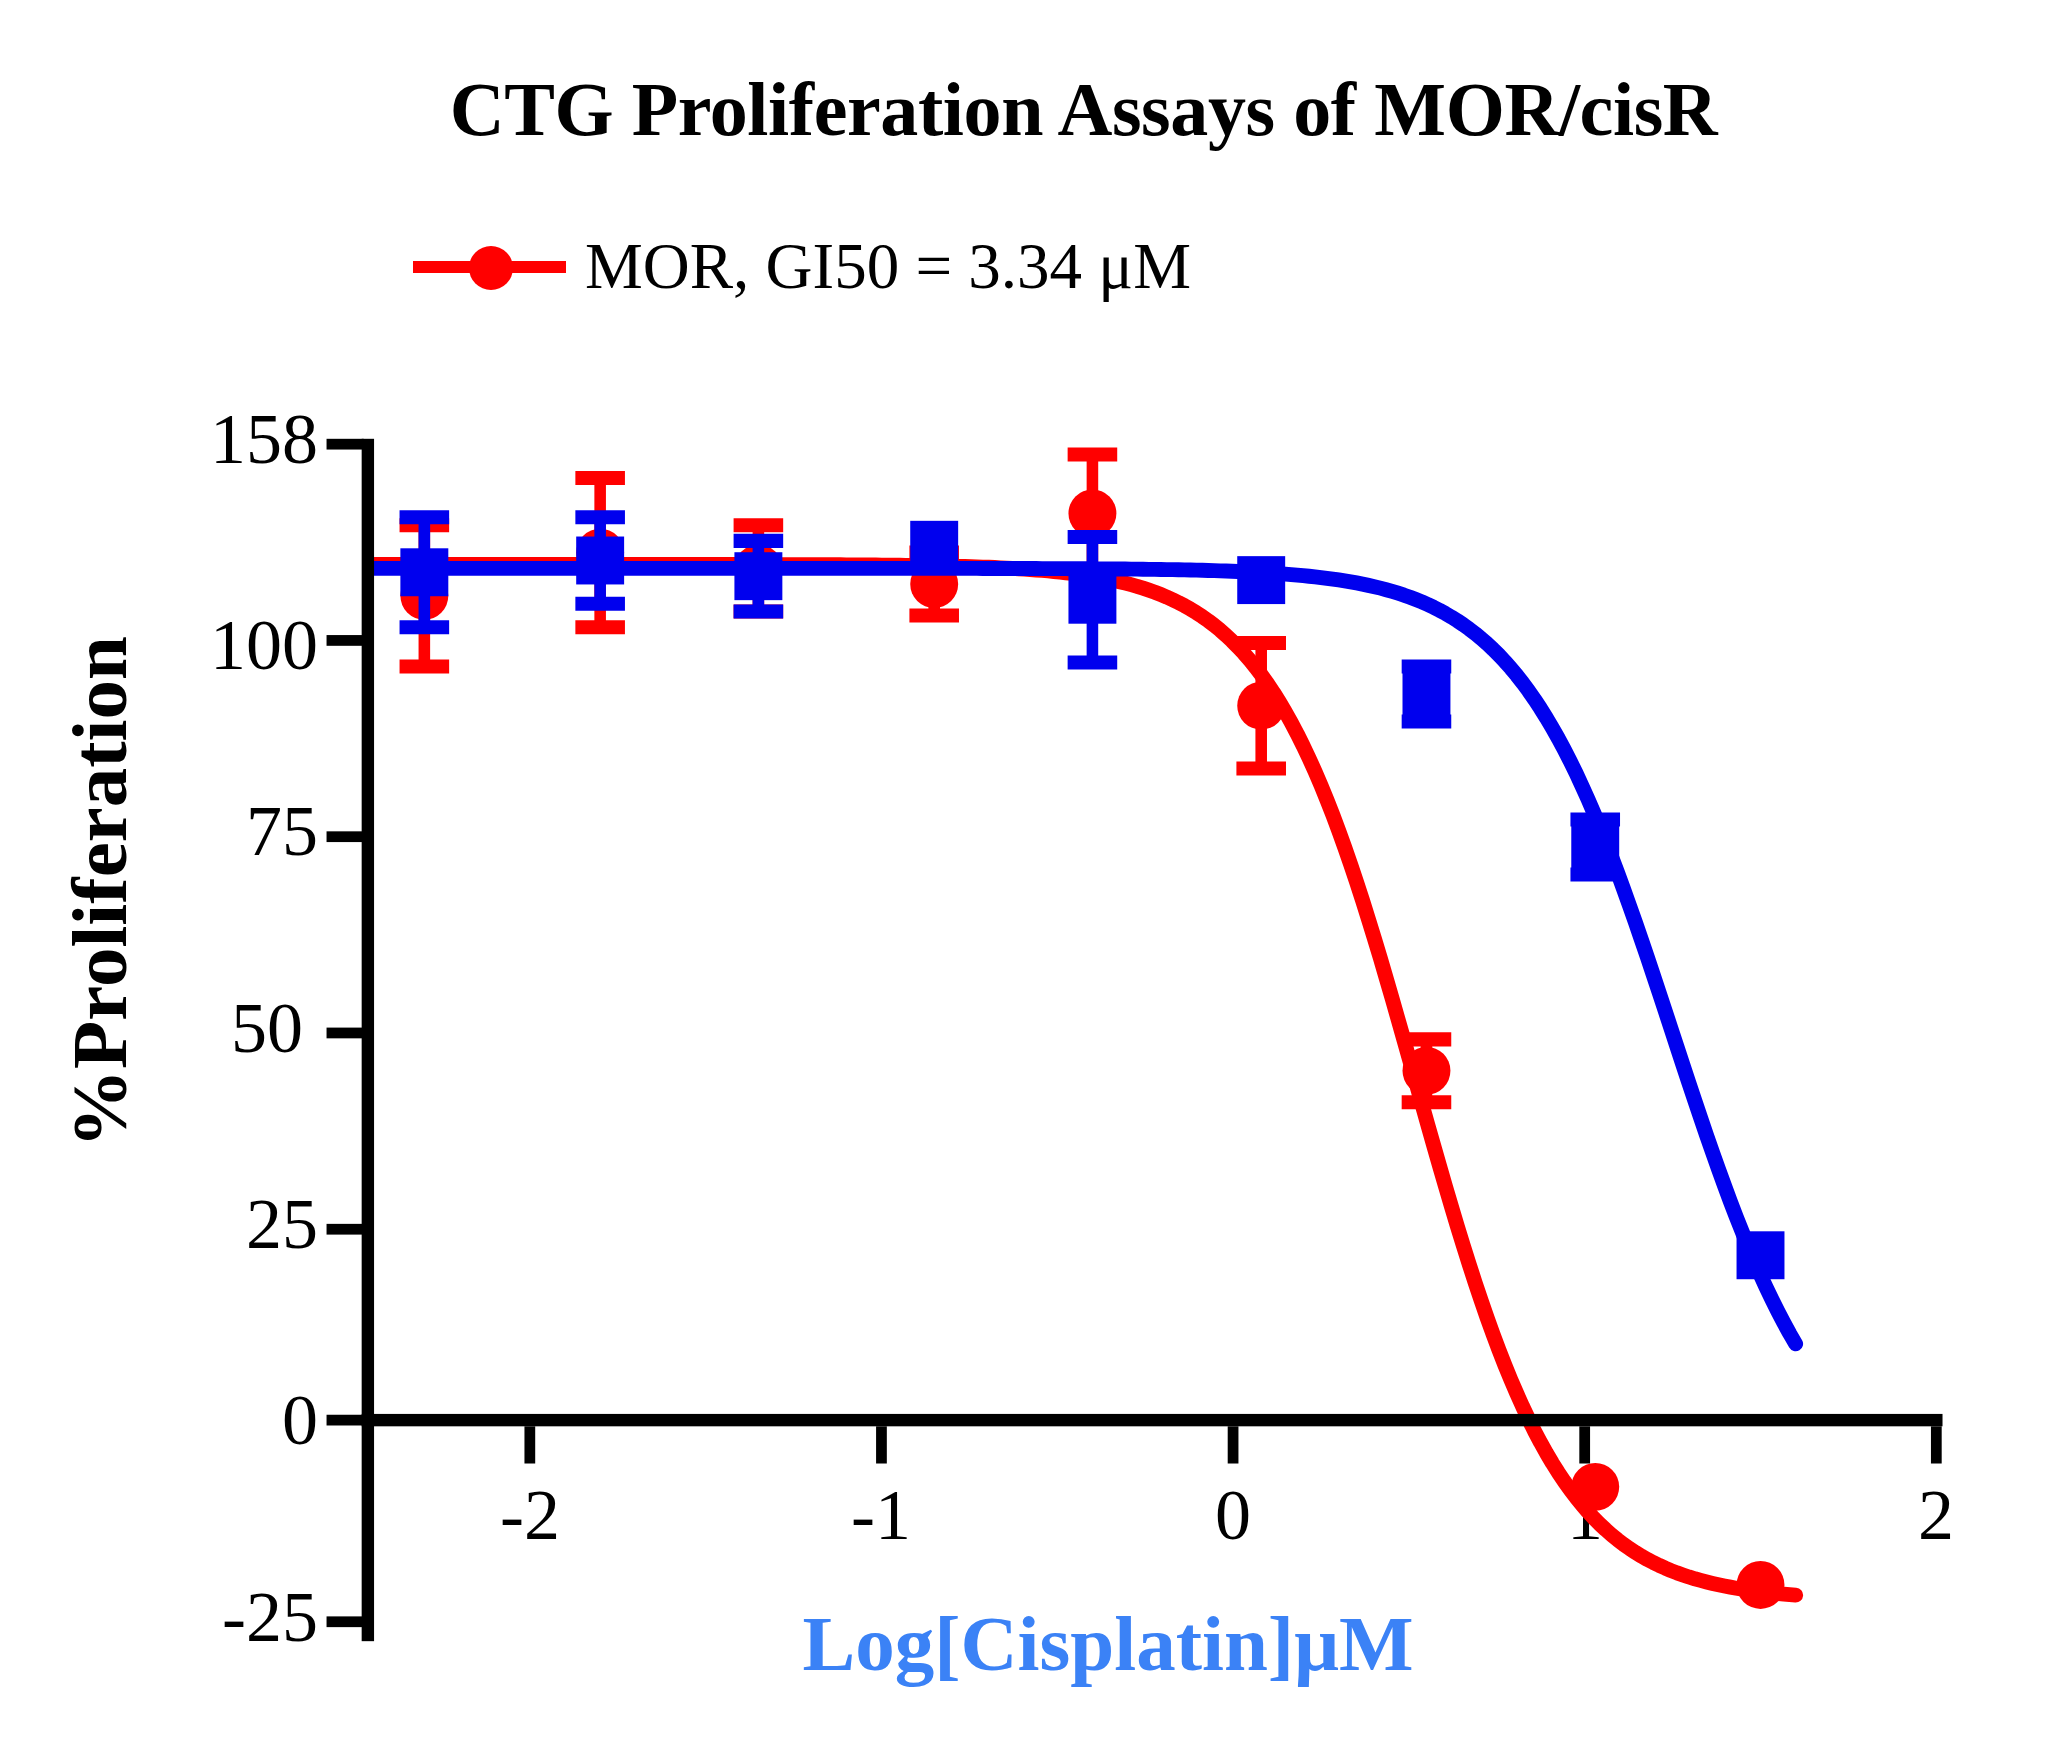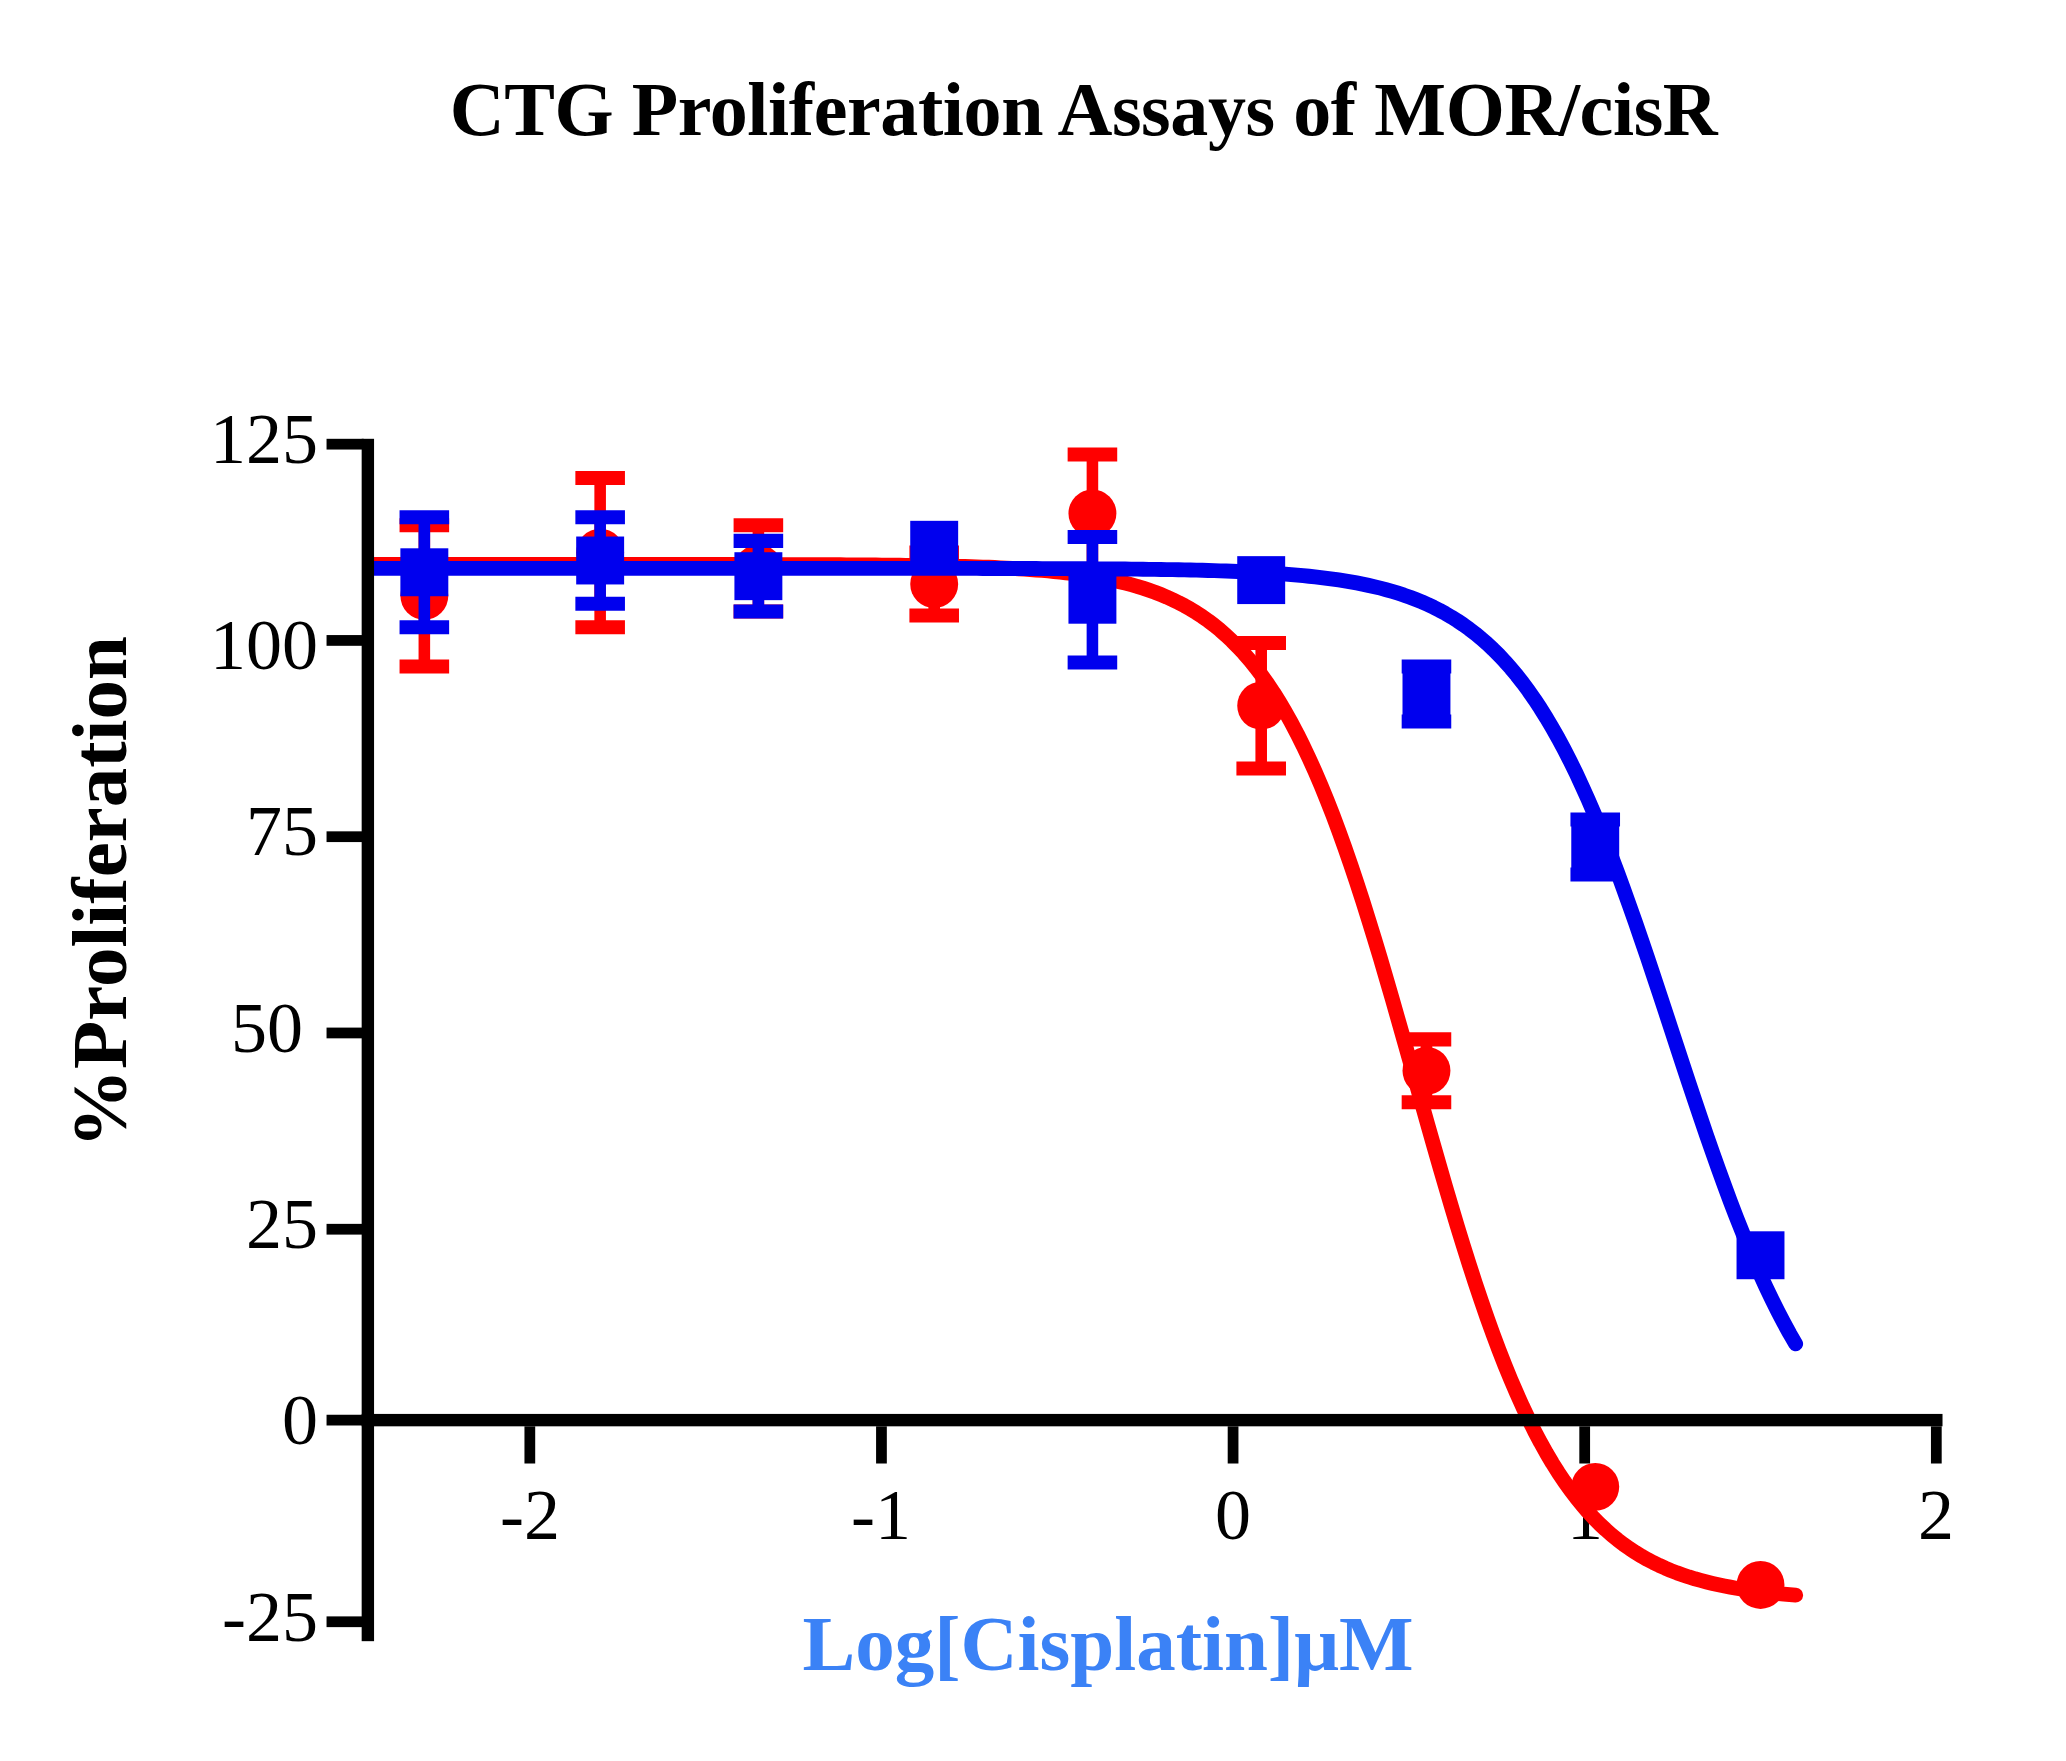--- a/index.html
+++ b/index.html
@@ -49,23 +49,30 @@
   }
 </style>
 </head>
 <body>
 
 <div id="root">
 
   <div class="title">CTG Proliferation Assays of MOR/cisR</div>
 
   <div class="legend">
+    <div class="legend-row">
+      <span class="legend-key">
+        <span class="legend-line" style="background:#FF0000"></span>
+        <span class="legend-marker circle" style="background:#FF0000"></span>
+      </span>
+      <span class="legend-label">MOR, GI50 = 3.34 μM</span>
+    </div>
   </div>
 
-  <div class="ytick-label" style="left:120px; top:439px;">125</div>
+  <div class="ytick-label" style="left:120px; top:439px;">158</div>
   <div class="ytick-label" style="left:120px; top:635px;margin-top:10px;">100</div>
   <div class="ytick-label" style="left:120px; top:831px;">75</div>
   <div class="ytick-label" style="left:105px; top:1028px;">50</div>
   <div class="ytick-label" style="left:120px; top:1224px;">25</div>
   <div class="ytick-label" style="left:120px; top:1420px;">0</div>
   <div class="ytick-label" style="left:120px; top:1617px;">-25</div>
 
   <div class="xtick-label" style="left:530px; top:1479px;">-2</div>
   <div class="xtick-label" style="left:881px; top:1479px;">-1</div>
   <div class="xtick-label" style="left:1233px; top:1479px;">0</div>

